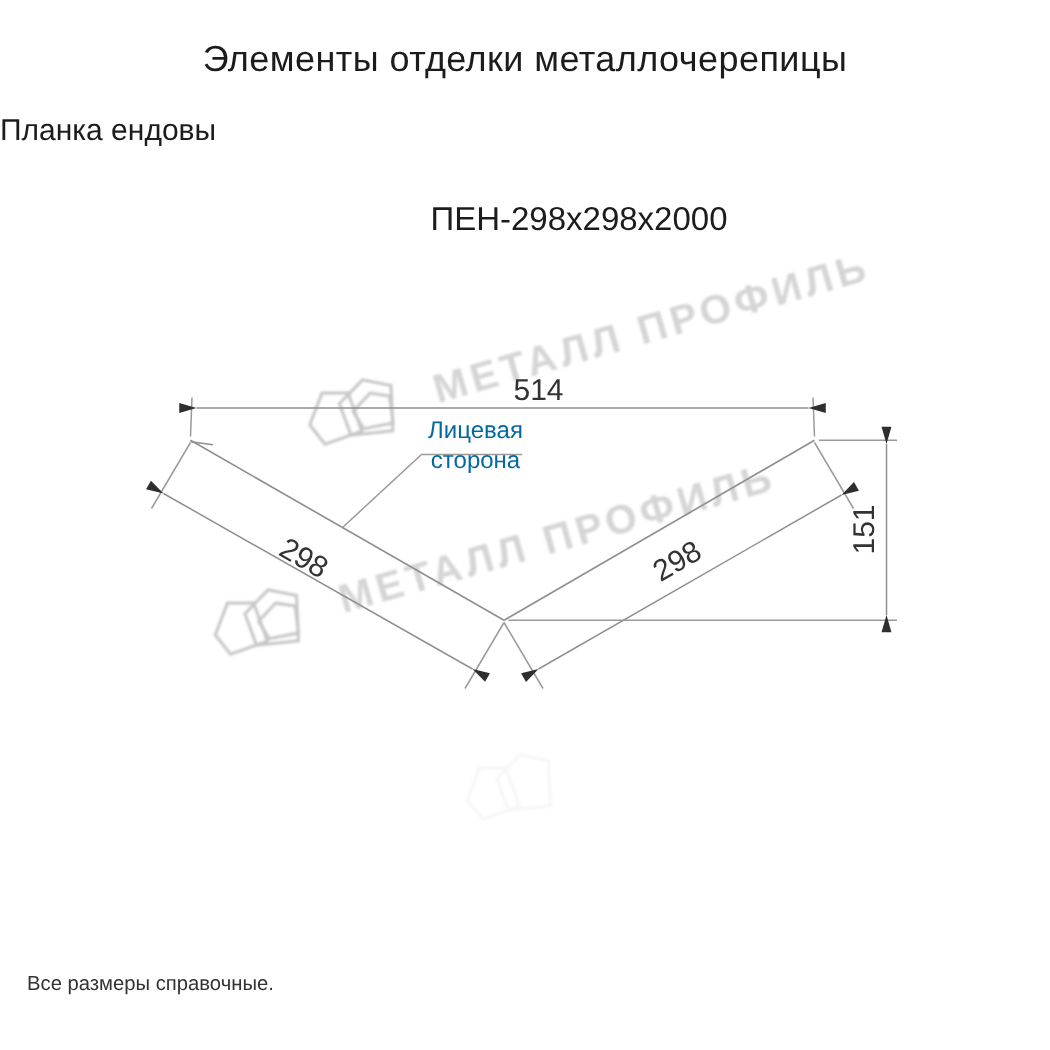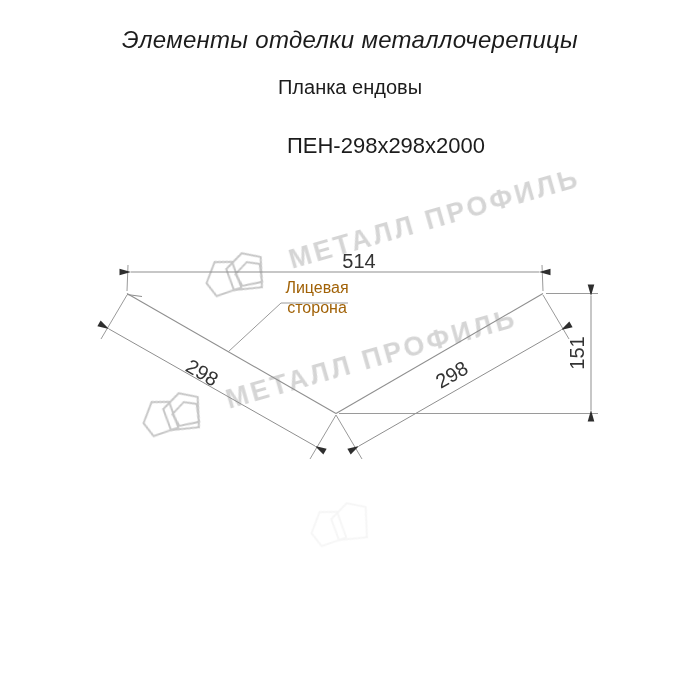--- a/index.html
+++ b/index.html
@@ -4,24 +4,24 @@
 <style>
   html,body{margin:0;padding:0;}
   body{
     width:700px;height:700px;position:relative;background:#ffffff;
     font-family:"Liberation Sans","DejaVu Sans",sans-serif;
     overflow:hidden;color:#1f1f1f;
   }
   
   .page-title{
     position:absolute;left:0;top:26px;width:700px;text-align:center;
-    font-size:24px;font-weight:400;letter-spacing:.3px;color:#1c1c1c;z-index:3;font-style:italic;
+    font-size:24px;font-weight:400;letter-spacing:.3px;color:#1c1c1c;z-index:3;
   }
   .subtitle{
-    position:absolute;left:0;top:75px;width:700px;text-align:center;
+    position:absolute;left:0;top:75px;width:700px;
     font-size:20px;line-height:24px;color:#1c1c1c;z-index:3;
   }
   .model-code{
     position:absolute;left:0;top:133px;width:700px;text-align:center;
     font-size:22px;color:#1c1c1c;z-index:3;padding-left:36px;
   }
   
   .wm{
     position:absolute;height:50px;display:flex;align-items:center;gap:12px;
     transform-origin:left center;z-index:1;pointer-events:none;
@@ -38,21 +38,21 @@
   .drawing{position:absolute;left:0;top:0;z-index:2;}
   .dim-label{
     position:absolute;font-size:20px;color:#333;z-index:3;white-space:nowrap;
     transform:translate(-50%,-50%);
   }
   .dim-rot-l{transform:translate(-50%,-50%) rotate(30deg);}
   .dim-rot-r{transform:translate(-50%,-50%) rotate(-30deg);}
   .dim-rot-v{transform:translate(-50%,-50%) rotate(-90deg);}
   .face-label{
     position:absolute;left:282px;top:278px;width:70px;text-align:center;
-    font-size:16px;line-height:20px;color:#a16207;z-index:3;
+    font-size:16px;line-height:20px;color:#0369a1;z-index:3;
   }
   
   .footer-notes{
     position:absolute;left:18px;top:647px;font-size:13.5px;line-height:18px;
     color:#333;z-index:3;
   }
 </style>
 </head>
 <body>
 
@@ -131,13 +131,14 @@
 <div class="dim-label dim-rot-v" style="left:577px;top:353px;">151</div>
 <div class="dim-label dim-rot-l" style="left:202px;top:373px;">298</div>
 <div class="dim-label dim-rot-r" style="left:452px;top:375px;">298</div>
 
 <div class="face-label">
   <div>Лицевая</div>
   <div>сторона</div>
 </div>
 
 <div class="footer-notes">
+  <div>Все размеры справочные.</div>
 </div>
 
 </body></html>

